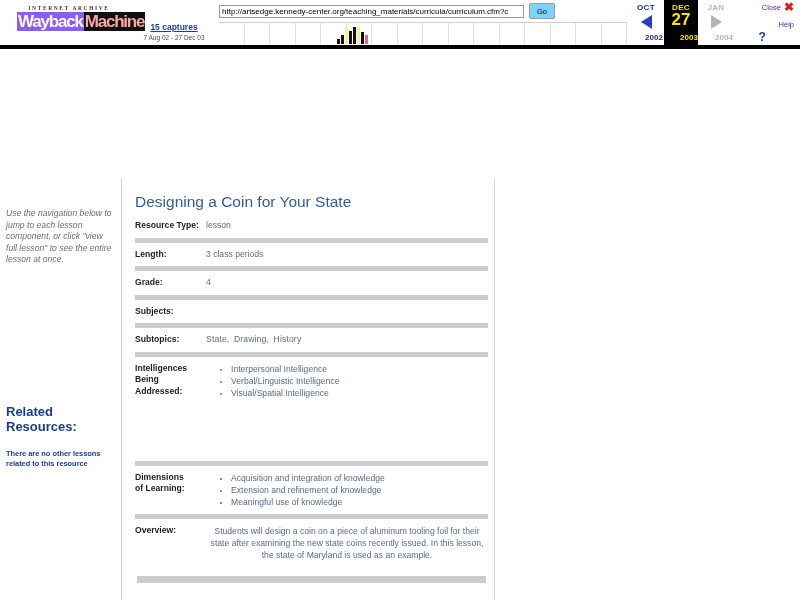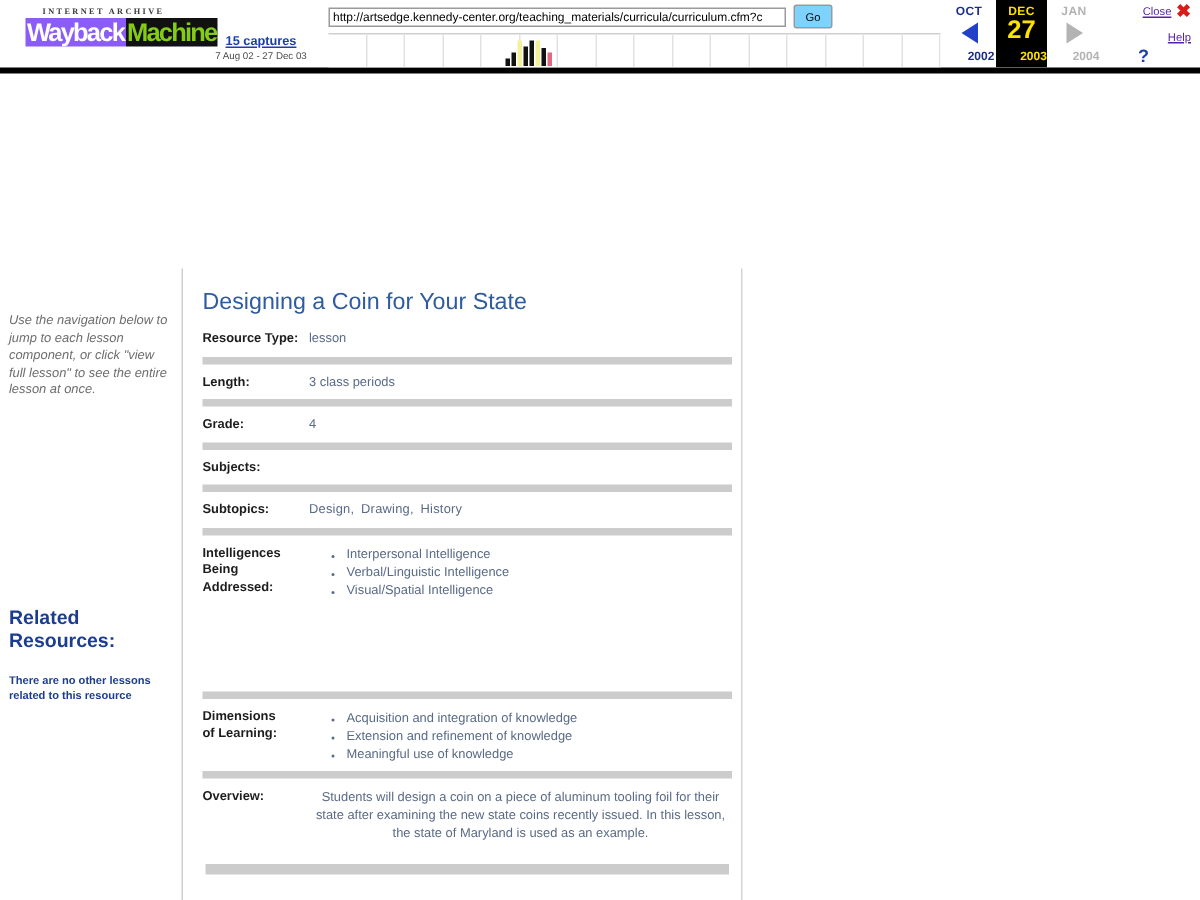--- a/index.html
+++ b/index.html
@@ -56,21 +56,21 @@
     letter-spacing: -1.2px;
     line-height: 18px;
     white-space: nowrap;
   }
   .wb-wm .wb-red {
     color: #ffffff;
     background: #8b5cf6;
     padding: 0 1px;
   }
   .wb-wm .wb-blk {
-    color: #84cc16;
+    color: #fca5a5;
     background: #111111;
     padding: 0 1px;
     margin-top: 48px;
   }
 
   
   .wb-captures {
     position: absolute;
     left: 128px; top: 22px;
     width: 92px;
@@ -215,21 +215,20 @@
   .wb-corner-row {
     display: flex;
     align-items: center;
     justify-content: flex-end;
     gap: 3px;
   }
   .wb-corner-row.bottom { position: absolute; bottom: 2px; right: 0; flex-direction: column; }
   .wb-link {
     font-size: 7.5px;
     color: #5522aa;
-    text-decoration: underline;
     cursor: pointer;
     margin-left: 48px;
   }
   .wb-x { color: #d81c1c; font-size: 12px; font-weight: bold; line-height: 10px; }
   .wb-q { color: #1a3faa; font-size: 12px; font-weight: bold; line-height: 10px; }
 
   
   .lesson {
     position: absolute;
     left: 0; top: 179px;
@@ -455,21 +454,21 @@
         </div>
         <div class="sep"></div>
 
         <div class="row">
           <div class="row-label">Subjects:</div>
         </div>
         <div class="sep"></div>
 
         <div class="row">
           <div class="row-label">Subtopics:</div>
-          <div class="row-value spaced">Design,  Drawing,  History</div>
+          <div class="row-value spaced">State,  Drawing,  History</div>
         </div>
         <div class="sep"></div>
 
         <div class="row">
           <div class="row-label">
             <div>Intelligences</div>
             <div>Being</div>
             <div>Addressed:</div>
           </div>
           <div class="row-value">

